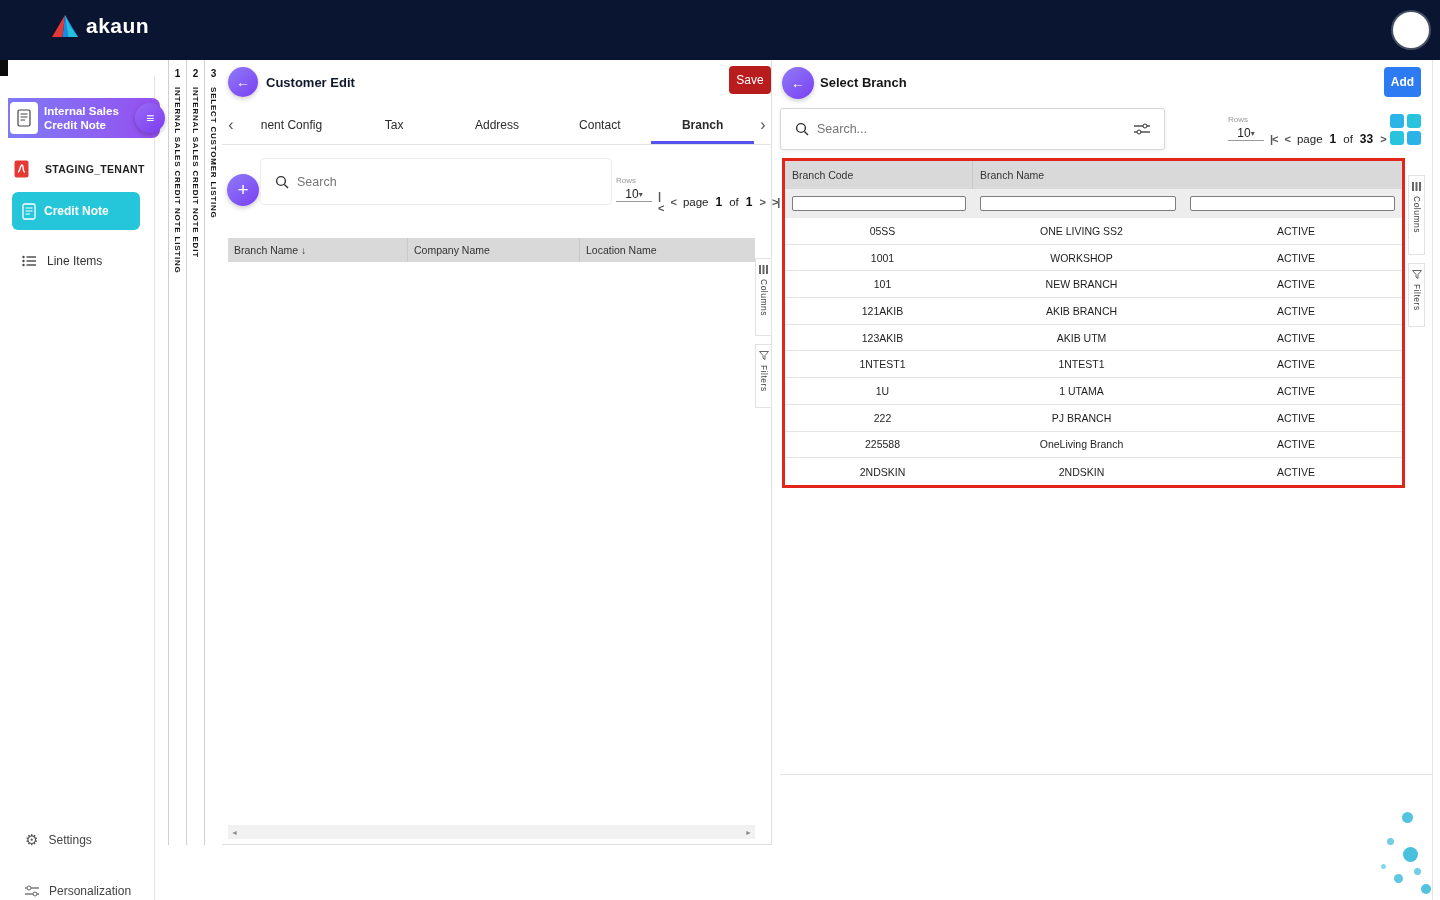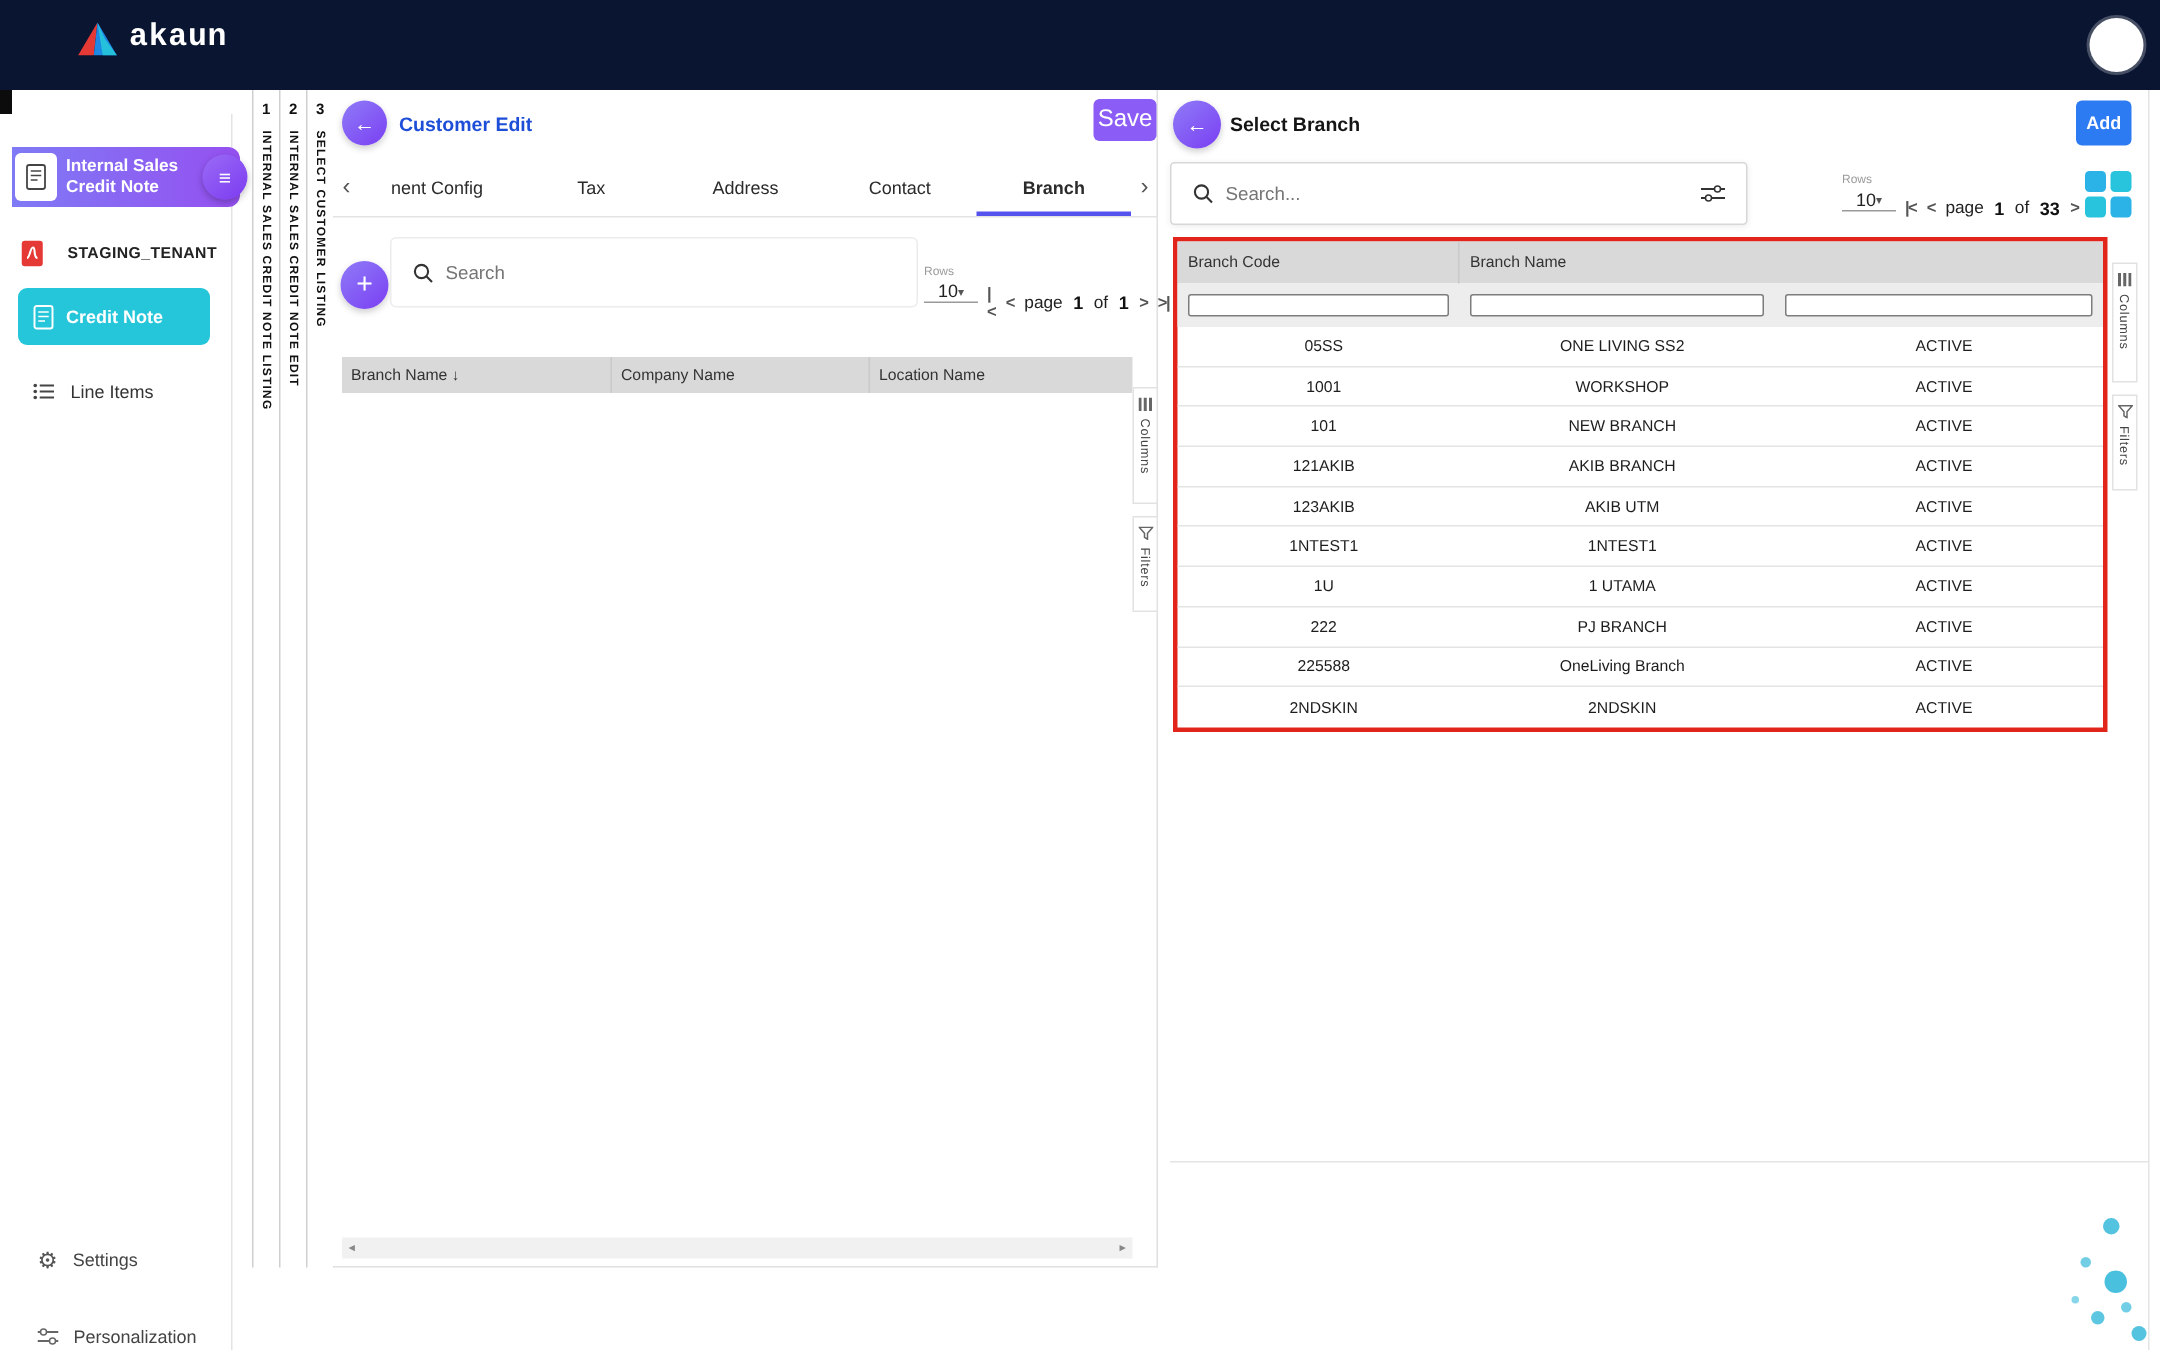--- a/index.html
+++ b/index.html
@@ -2,21 +2,21 @@
 <html><head>
 <meta charset="utf-8">
 <style>
   * { margin:0; padding:0; box-sizing:border-box; }
   html,body { width:1440px; height:900px; background:#fff; font-family:"Liberation Sans", sans-serif; }
   .screen { position:relative; width:1440px; height:900px; overflow:hidden; background:#fff; }
 
   
   .topbar { position:absolute; left:0; top:0; width:1440px; height:60px; background:#0a1531; display:flex; align-items:center; }
   .logo { position:absolute; left:52px; top:14px; display:flex; align-items:center; gap:8px; }
-  .logo-text { color:#fff; font-size:21px; font-weight:700; letter-spacing:.5px;font-family:Liberation Mono, monospace; }
+  .logo-text { color:#fff; font-size:21px; font-weight:700; letter-spacing:.5px; }
   .avatar { position:absolute; left:1393px; top:12px; width:36px; height:36px; border-radius:50%; background:#fff; box-shadow:0 0 0 2px rgba(255,255,255,.25); }
 
   
   .black-rail { position:absolute; left:0; top:60px; width:8px; height:785px; background:#0c0c0c; }
   .sidebar { position:absolute; left:0; top:60px; width:155px; height:840px; background:#fff; border-right:1px solid #e3e3e3;margin-top:16px; }
   .module-btn { position:absolute; left:8px; top:22px; width:152px; height:40px; border-radius:0 8px 8px 0;
     background:linear-gradient(90deg,#7f7af5,#9550f0); display:flex; align-items:center; color:#fff; }
   .module-iconbox { width:28px; height:32px; background:#fff; border-radius:4px; margin-left:2px; display:flex; align-items:center; justify-content:center; }
   .module-title { font-size:11.5px; line-height:1.25; margin-left:6px; font-weight:600; }
   .menu-toggle { position:absolute; left:135px; top:27px; width:30px; height:30px; border-radius:50%;
@@ -48,22 +48,22 @@
   .pager { position:absolute; display:flex; align-items:center; gap:7px; font-size:11.5px; color:#333; }
   .pager .pg { color:#555; font-size:11px; font-weight:700; letter-spacing:-1px; cursor:pointer; }
   .pager .pword { font-size:11.5px; color:#222; }
   .pager .pnum { font-weight:700; font-size:12px; color:#111; }
   .side-tool { position:absolute; width:17px; background:#fff; border:1px solid #e2e2e2; display:flex; flex-direction:column; align-items:center; padding-top:6px; gap:5px; cursor:pointer; }
   .side-tool .vlabel { writing-mode:vertical-rl; font-size:8.5px; color:#444; letter-spacing:.5px; }
 
   
   .panel-ce { position:absolute; left:222px; top:60px; width:550px; height:785px; background:#fff; border-right:1px solid #e0e0e0; border-bottom:1px solid #e0e0e0; }
   .ce-back { position:absolute; left:6px; top:7px; width:30px; height:30px; font-size:14px; }
-  .ce-title { position:absolute; left:44px; top:15px; font-size:13px; font-weight:600; color:#1d4ed8; }
-  .ce-save { position:absolute; left:507px; top:6px; width:42px; height:28px; background:#8b5cf6; color:#fff; border:none; border-radius:4px; font-size:16px; font-family:inherit; }
+  .ce-title { position:absolute; left:44px; top:15px; font-size:13px; font-weight:600; color:#0f172a; }
+  .ce-save { position:absolute; left:507px; top:6px; width:42px; height:28px; background:#b91c1c; color:#fff; border:none; border-radius:4px; font-size:12px; font-family:inherit; }
   .ce-tabs { position:absolute; left:0; top:45px; width:550px; height:40px; border-bottom:1px solid #e3e3e3; display:flex; align-items:stretch; }
   .ce-tab { flex:1; text-align:center; line-height:40px; font-size:12px; color:#2b2b2b; cursor:pointer; }
   .ce-tab.active { border-bottom:3px solid #5552ee; font-weight:600; }
   .tab-chev { width:18px; line-height:40px; text-align:center; color:#555; font-size:16px; cursor:pointer; }
   .ce-add { position:absolute; left:5px; top:114px; width:32px; height:32px; font-size:19px; }
   .ce-search { position:absolute; left:38px; top:98px; width:352px; height:47px; border:1px solid #ececec; border-radius:4px; background:#fff; display:flex; align-items:center; padding-left:14px; gap:8px; }
   .ce-search input, .sb-search input { border:none; outline:none; background:transparent; font-size:12.5px; color:#15803d; font-family:inherit; width:220px; }
   .ce-rows { left:394px; top:116px; }
   .ce-pager { left:436px; top:130px; }
   .ce-thead { position:absolute; left:6px; top:178px; width:527px; height:24px; background:#d9d9d9; display:flex; align-items:center; }

